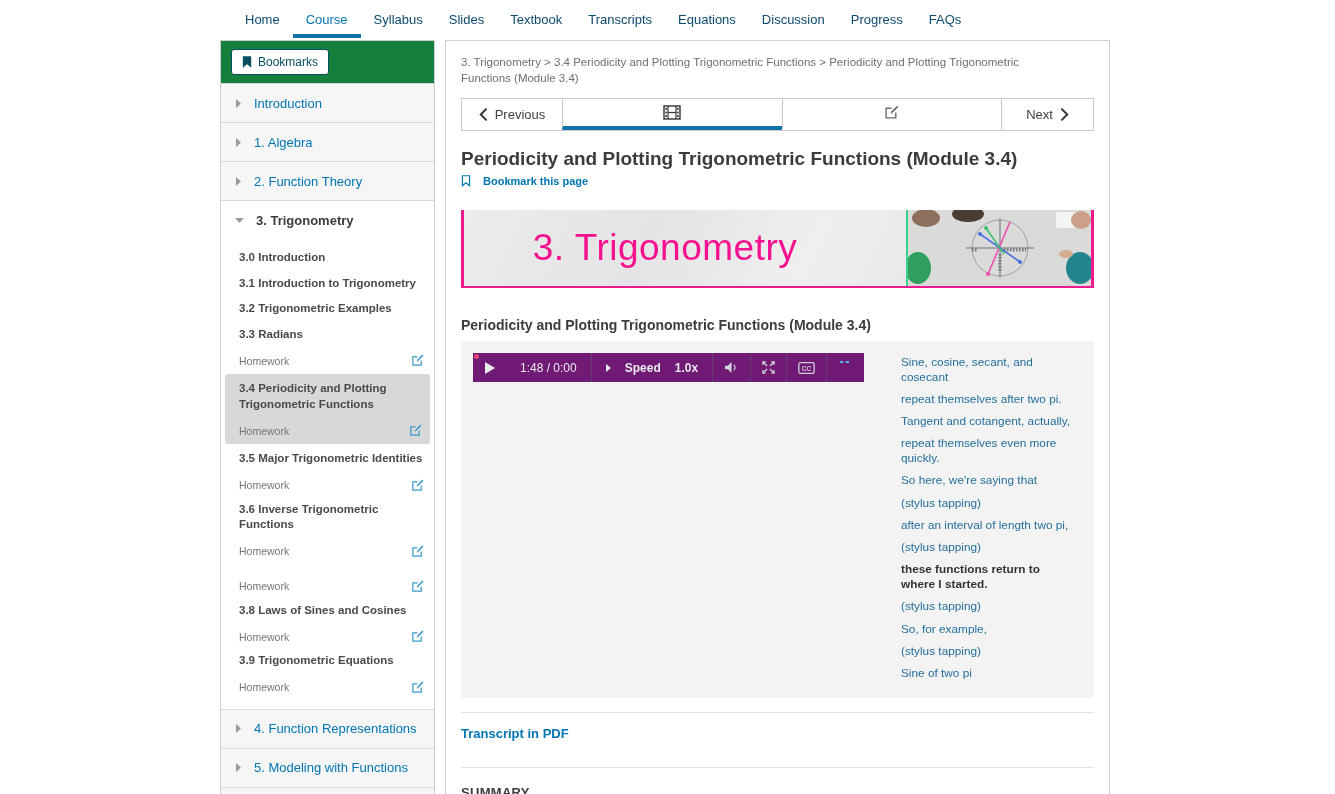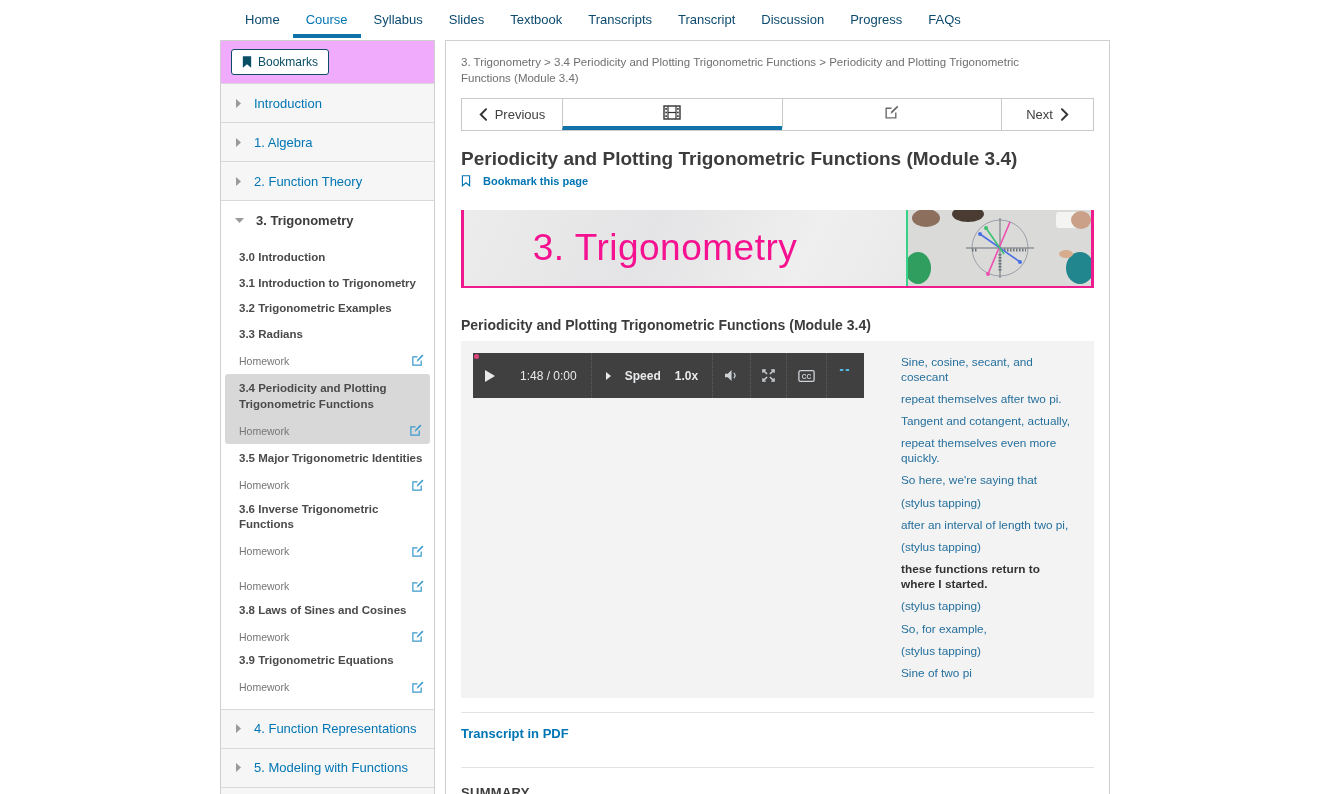--- a/index.html
+++ b/index.html
@@ -9,21 +9,21 @@
 
   
   .topnav { position:absolute; left:232px; top:0; height:38px; display:flex; align-items:stretch; }
   .topnav a { display:flex; align-items:center; padding:0 13px; font-size:13px; color:#0c4a6e;
     text-decoration:none; border-bottom:4px solid transparent; padding-top:4px; }
   .topnav a.active { color:#0075b4; border-bottom-color:#0f72a8; }
 
   
   .sidebar { position:absolute; left:220px; top:40px; width:215px; height:754px;
     border:1px solid #cfcfcf; border-bottom:none; background:#fff; overflow:hidden; }
-  .bm-row { padding:8px 10px; background:#f0abfc; }
+  .bm-row { padding:8px 10px; background:#15803d; }
   .bm-btn { display:inline-flex; align-items:center; gap:6px; border:1px solid #0a4e63; color:#0a4e63;
     background:#fff; font-size:12px; font-family:inherit; padding:5px 10px; border-radius:3px; cursor:pointer; }
   .acc { display:flex; align-items:center; gap:12px; height:39px; padding:0 12px 0 14px;
     background:#f6f6f6; border-top:1px solid #d9d9d9; cursor:pointer; }
   .acc .lbl { font-size:13px; color:#0075b4; }
   .acc.open { background:#fff; }
   .acc.open .lbl { color:#3c3c3c; font-weight:bold; }
   .tri { flex:0 0 auto; display:inline-flex; }
   .subs { background:#fff; padding:6px 0 10px 0; }
   .sub-item { padding:5px 10px 5px 18px; cursor:pointer; }
@@ -60,21 +60,21 @@
 
   
   .sec-head { margin-top:29px; font-size:14px; font-weight:bold; color:#3c3c3c; }
   .vmod { margin-top:8px; background:#f3f3f3; padding:12px; display:flex; gap:12px; }
   .player { width:412px; display:flex; }
   .vtop { height:32px; background:#0b0b0b; }
   .vstage { height:237px; background:#fdfdfd; position:relative; overflow:hidden; }
   .vbottom { height:29px; background:#0b0b0b; }
   .vprog { height:6px; background:#4d535c; position:relative; cursor:pointer; }
   .vdot { position:absolute; left:1px; top:1px; width:5px; height:5px; border-radius:50%; background:#e0447c; }
-  .vctrl { height:45px; background:#404040; display:flex; align-items:center; color:#e8eaec; font-size:12px; }
+  .vctrl { height:29px; background:#701a75; display:flex; align-items:center; color:#e8eaec; font-size:12px; }
   .ctrl-btn { display:flex; align-items:center; justify-content:center; height:100%; cursor:pointer; }
   .ctrl-sep { border-left:1px dotted #5a6068; height:100%; }
   .vtime { padding:0 14px; color:#e8eaec; }
   .vspeed { display:flex; align-items:center; gap:14px; padding:0 14px; font-weight:bold; cursor:pointer; }
   .speed-tri { width:0; height:0; border-left:5px solid #e8eaec; border-top:4px solid transparent;
     border-bottom:4px solid transparent; }
   .icpad { padding:0 11px; }
   .quote-ic { font-family:"DejaVu Serif", serif; font-size:26px; font-weight:bold; color:#53b7ea;
     line-height:10px; height:14px; overflow:hidden; }
   .play-overlay { position:absolute; left:50%; top:50%; transform:translate(-50%,-60%);
@@ -104,21 +104,21 @@
 </head>
 <body>
 
 <nav class="topnav">
   <a>Home</a>
   <a class="active">Course</a>
   <a>Syllabus</a>
   <a>Slides</a>
   <a>Textbook</a>
   <a>Transcripts</a>
-  <a>Transcript</a>
+  <a>Equations</a>
   <a>Discussion</a>
   <a>Progress</a>
   <a>FAQs</a>
 </nav>
 
 <aside class="sidebar">
   <div class="bm-row">
     <button class="bm-btn">
       <span>
         <svg width="10" height="12" viewBox="0 0 12 14">

